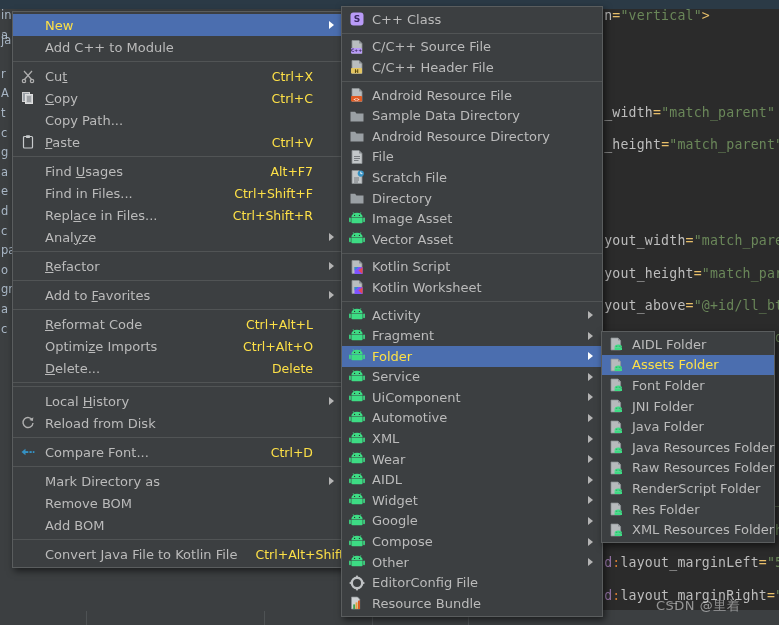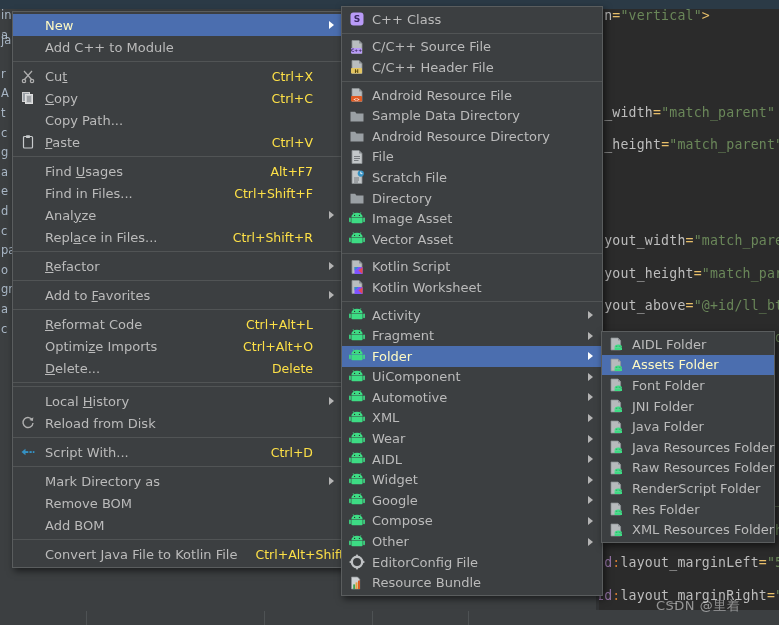--- a/index.html
+++ b/index.html
@@ -86,21 +86,21 @@
     position: relative;
     display: flex;
     align-items: center;
     height: 22px;
     padding: 0 0 0 0;
     color: #bbbbbb;
     font-size: 13px;
     white-space: nowrap;
     cursor: default;
   }
-  .mi.sel { background: #4b6eaf; color: #fef9c3; }
+  .mi.sel { background: #4b6eaf; color: #fde047; }
   .mi .ico {
     width: 26px; min-width: 26px; height: 20px;
     display: flex; align-items: center; justify-content: center;
     margin-left: 2px;
   }
   .mi .lbl { flex: 1 1 auto; padding-left: 2px; }
   .mi .acc {
     color: #fde047; font-size: 12.5px;
     padding-left: 18px; padding-right: 10px;
   }
@@ -274,30 +274,30 @@
         <span class="arrow"></span>
       </div>
       <div class="mi">
         <span class="ico"></span>
         <span class="lbl">Find in Files...</span>
         <span class="acc">Ctrl+Shift+F</span>
         <span class="arrow"></span>
       </div>
       <div class="mi">
         <span class="ico"></span>
-        <span class="lbl">Anal<span class="ul">y</span>ze</span>
-        <span class="arrow">
-          <i></i>
-        </span>
-      </div>
-      <div class="mi">
-        <span class="ico"></span>
         <span class="lbl">Repl<span class="ul">a</span>ce in Files...</span>
         <span class="acc">Ctrl+Shift+R</span>
         <span class="arrow"></span>
+      </div>
+      <div class="mi">
+        <span class="ico"></span>
+        <span class="lbl">Anal<span class="ul">y</span>ze</span>
+        <span class="arrow">
+          <i></i>
+        </span>
       </div>
       <div class="sep"></div>
       <div class="mi">
         <span class="ico"></span>
         <span class="lbl"><span class="ul">R</span>efactor</span>
         <span class="arrow">
           <i></i>
         </span>
       </div>
       <div class="sep"></div>
@@ -351,21 +351,21 @@
         <span class="ico">
           <svg class="ic" width="16" height="16" viewBox="0 0 16 16" xmlns="http://www.w3.org/2000/svg">
             <g fill="#3592c4">
               <path d="M1.5 8 L5.5 4.8 L5.5 11.2 Z"></path>
               <rect x="5" y="7.1" width="3.3" height="1.9"></rect>
               <rect x="9.5" y="7.1" width="2.2" height="1.9"></rect>
               <rect x="12.8" y="7.1" width="1.6" height="1.9"></rect>
             </g>
           </svg>
         </span>
-        <span class="lbl">Script With...</span>
+        <span class="lbl">Compare Font...</span>
         <span class="acc">Ctrl+D</span>
         <span class="arrow"></span>
       </div>
       <div class="sep"></div>
       <div class="mi">
         <span class="ico"></span>
         <span class="lbl">Mark Directory as</span>
         <span class="arrow">
           <i></i>
         </span>
@@ -620,20 +620,42 @@
             </g>
             <g stroke="#3ddc84" stroke-width="0.8">
               <line x1="4.1" y1="1.3" x2="5.2" y2="3.1"></line>
               <line x1="11.9" y1="1.3" x2="10.8" y2="3.1"></line>
             </g>
             <circle cx="5.6" cy="4.4" r="0.6" fill="#2b2b2b"></circle>
             <circle cx="10.4" cy="4.4" r="0.6" fill="#2b2b2b"></circle>
           </svg>
         </span>
         <span class="lbl">Folder</span>
+        <span class="arrow">
+          <i></i>
+        </span>
+      </div>
+      <div class="mi">
+        <span class="ico">
+          <svg class="ic" width="16" height="16" viewBox="0 0 16 16" xmlns="http://www.w3.org/2000/svg">
+            <g fill="#3ddc84">
+              <path d="M2.4 6.6 h11.2 v4.6 a1.1 1.1 0 0 1 -1.1 1.1 h-9 a1.1 1.1 0 0 1 -1.1 -1.1 Z"></path>
+              <path d="M2.4 6.0 a5.6 4.2 0 0 1 11.2 0 Z"></path>
+              <rect x="0.1" y="6.6" width="1.7" height="4.6" rx="0.85"></rect>
+              <rect x="14.2" y="6.6" width="1.7" height="4.6" rx="0.85"></rect>
+            </g>
+            <g stroke="#3ddc84" stroke-width="0.8">
+              <line x1="4.1" y1="1.3" x2="5.2" y2="3.1"></line>
+              <line x1="11.9" y1="1.3" x2="10.8" y2="3.1"></line>
+            </g>
+            <circle cx="5.6" cy="4.4" r="0.6" fill="#2b2b2b"></circle>
+            <circle cx="10.4" cy="4.4" r="0.6" fill="#2b2b2b"></circle>
+          </svg>
+        </span>
+        <span class="lbl">Service</span>
         <span class="arrow">
           <i></i>
         </span>
       </div>
       <div class="mi">
         <span class="ico">
           <svg class="ic" width="16" height="16" viewBox="0 0 16 16" xmlns="http://www.w3.org/2000/svg">
             <g fill="#3ddc84">
               <path d="M2.4 6.6 h11.2 v4.6 a1.1 1.1 0 0 1 -1.1 1.1 h-9 a1.1 1.1 0 0 1 -1.1 -1.1 Z"></path>
               <path d="M2.4 6.0 a5.6 4.2 0 0 1 11.2 0 Z"></path>

